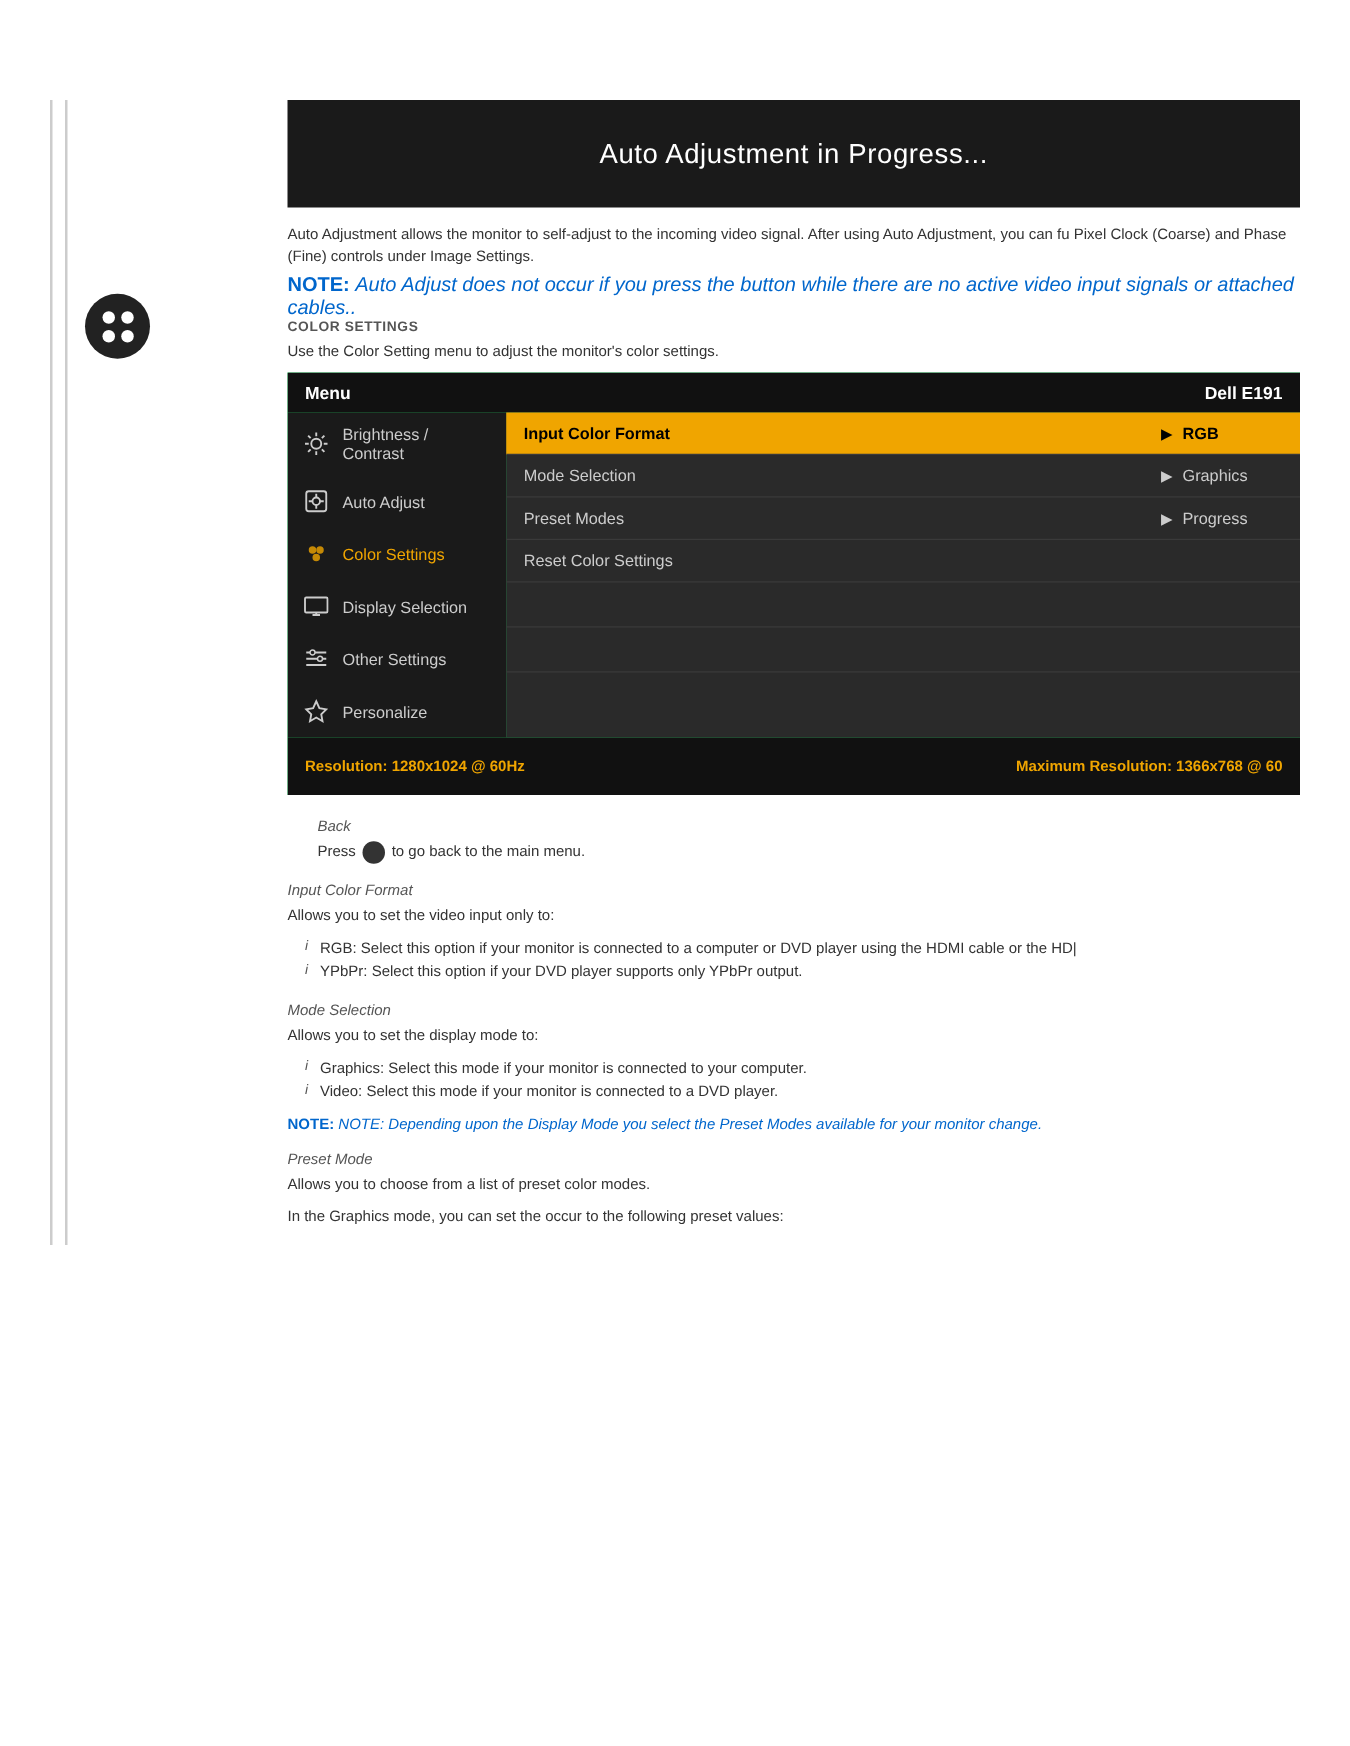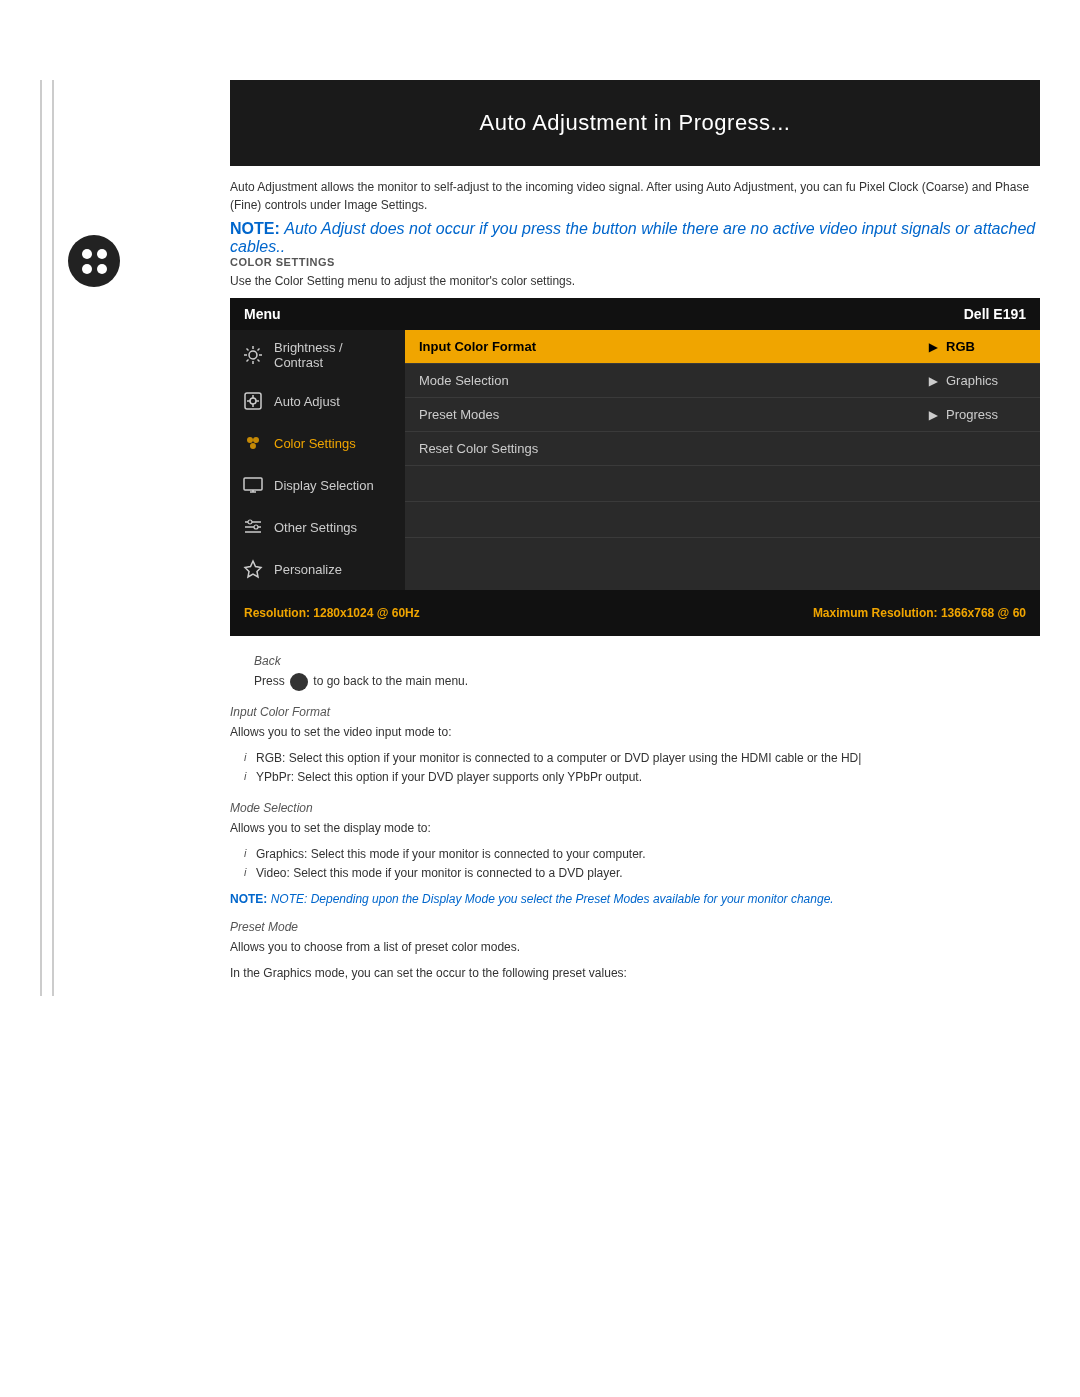--- a/index.html
+++ b/index.html
@@ -447,21 +447,21 @@
         <div class="desc-label">Back</div>
         <div class="desc-text">
           Press
           <span style="display:inline-block; width:18px; height:18px; background:#333; border-radius:50%; vertical-align:middle; margin:0 2px;"></span>
           to go back to the main menu.
         </div>
       </div>
 
       <div style="margin-bottom:14px;">
         <div class="desc-label">Input Color Format</div>
-        <div class="desc-text">Allows you to set the video input mode to:</div>
+        <div class="desc-text">Allows you to set the video input only to:</div>
         <ul class="bullet-list">
           <li>RGB: Select this option if your monitor is connected to a computer or DVD player using the HDMI cable or the HD|</li>
           <li>YPbPr: Select this option if your DVD player supports only YPbPr output.</li>
         </ul>
       </div>
 
       <div style="margin-bottom:14px;">
         <div class="desc-label">Mode Selection</div>
         <div class="desc-text">Allows you to set the display mode to:</div>
         <ul class="bullet-list">

